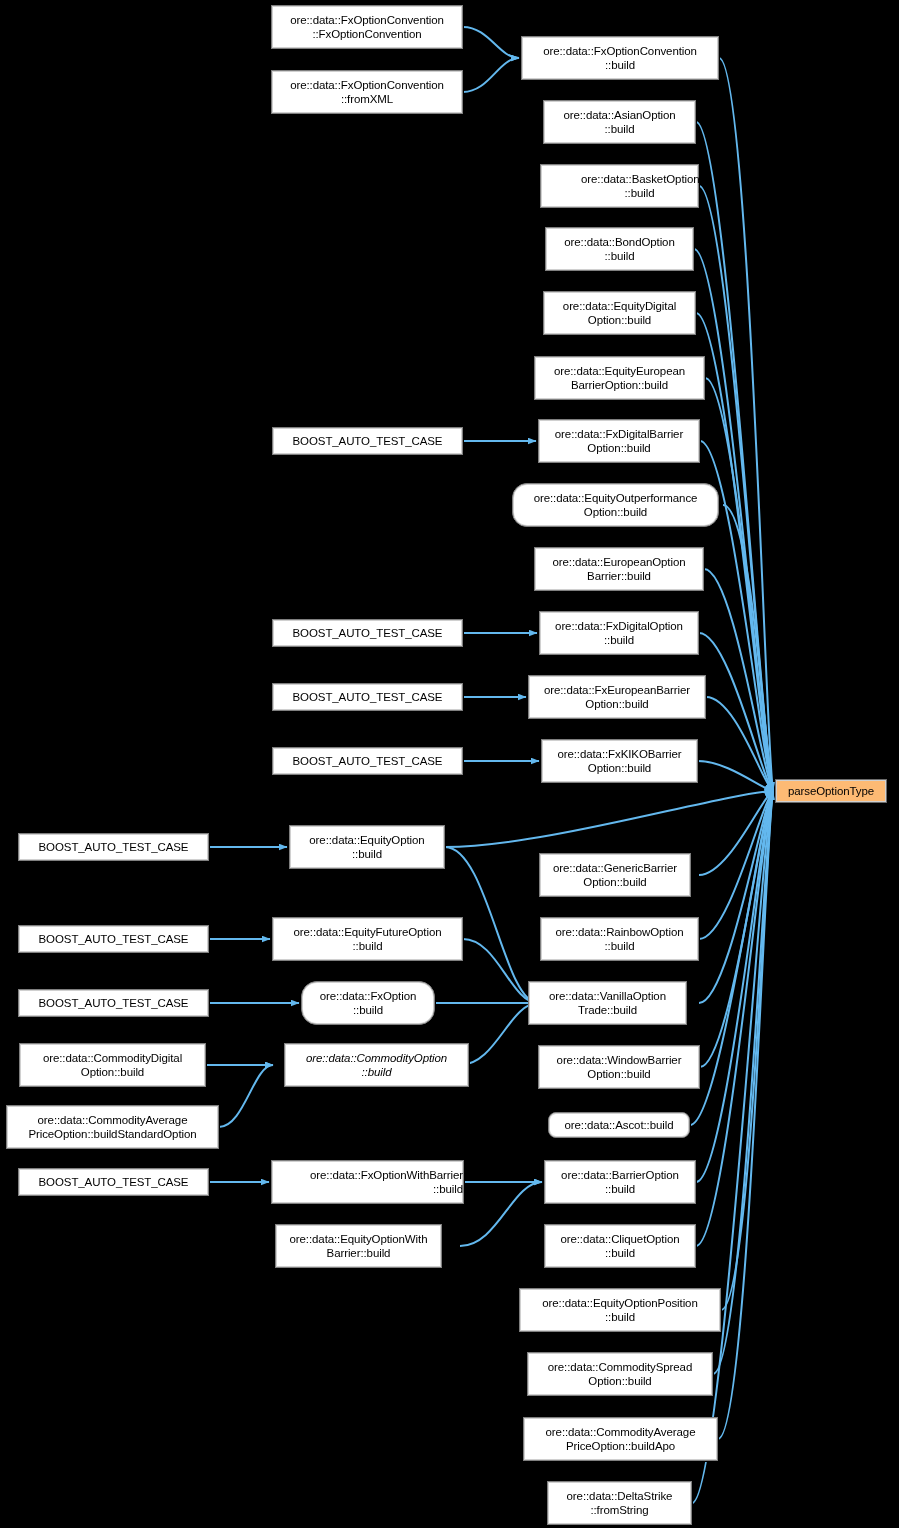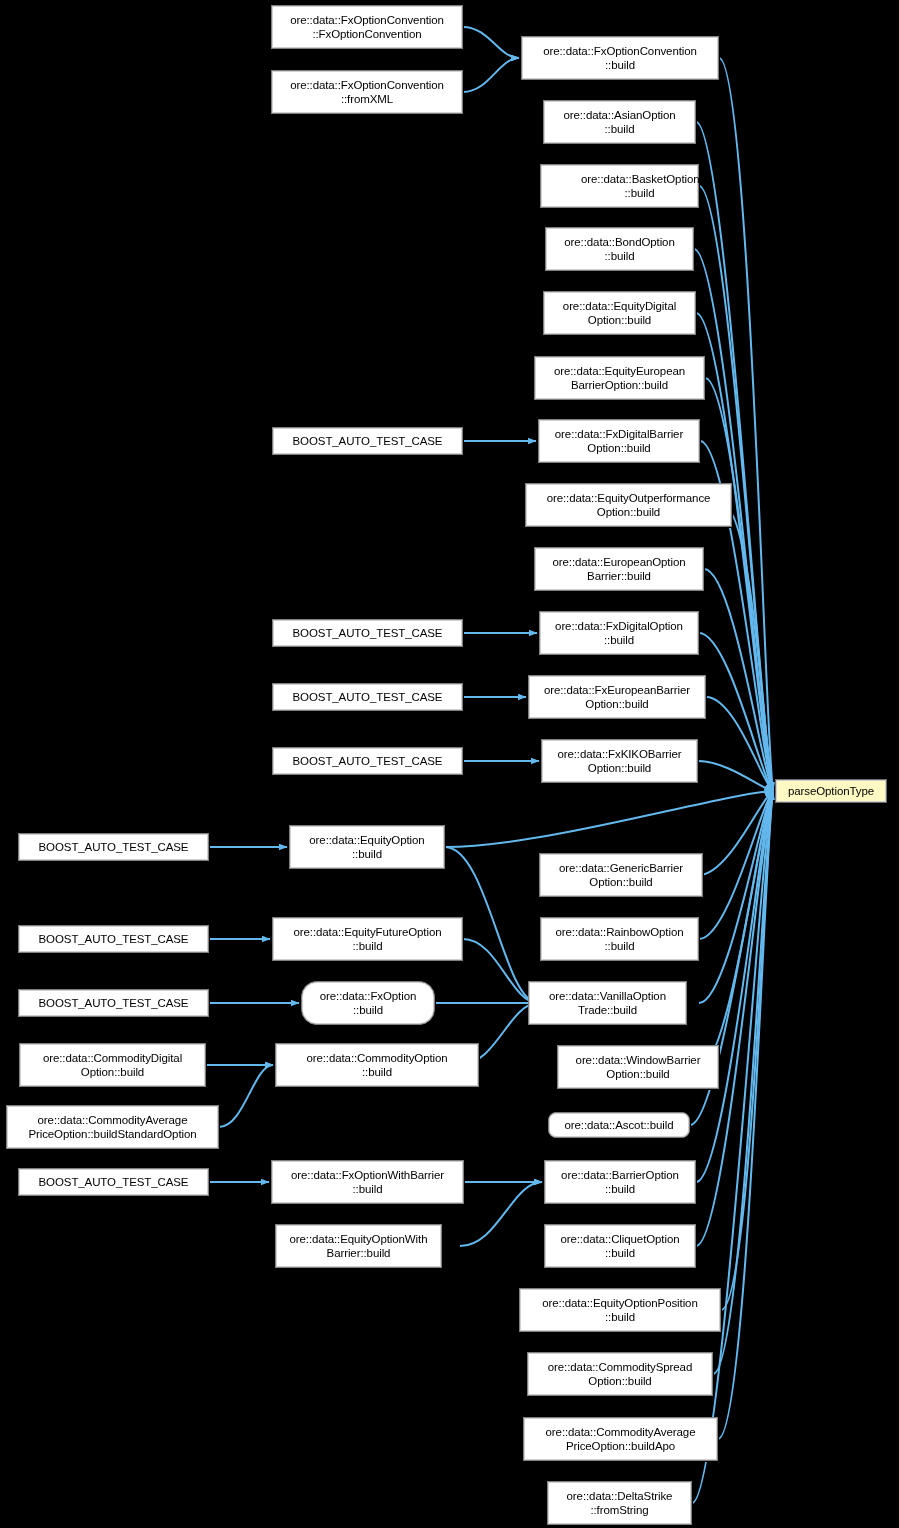--- a/index.html
+++ b/index.html
@@ -14,21 +14,21 @@
     box-shadow:1px 1px 0 0 #000, 0 0 0 1px #d0d0d0 inset;
     display:flex;align-items:center;justify-content:center;
     text-align:center;
     color:#000;
     font-size:11.5px;
     line-height:1.22;
     letter-spacing:-0.1px;
     white-space:pre-line;
   }
   .node.target{
-    background:#fef9c3;
+    background:#fdba74;
     border:1px solid #6b6b6b;
   }
   .node span{display:block;width:100%;}
 </style>
 </head>
 <body>
 
 <div id="canvas">
   <svg id="edges" xmlns="http://www.w3.org/2000/svg">
     <defs>
@@ -94,60 +94,60 @@
 ::build</span></div>
       <div class="node" style="left: 545px; top: 227px; width: 149px; height: 44px;"><span>ore::data::BondOption
 ::build</span></div>
       <div class="node" style="left: 543px; top: 291px; width: 153px; height: 44px;"><span>ore::data::EquityDigital
 Option::build</span></div>
       <div class="node" style="left: 534px; top: 356px; width: 171px; height: 44px;"><span>ore::data::EquityEuropean
 BarrierOption::build</span></div>
       <div class="node" style="left: 272px; top: 427px; width: 191px; height: 28px;"><span>BOOST_AUTO_TEST_CASE</span></div>
       <div class="node" style="left: 538px; top: 419px; width: 162px; height: 44px;"><span>ore::data::FxDigitalBarrier
 Option::build</span></div>
-      <div class="node" style="left: 525px; top: 483px; width: 207px; height: 44px;"><span>ore::data::EquityOutperformance
+      <div class="node" style="left: 512px; top: 483px; width: 207px; height: 44px; border-radius: 15px;"><span>ore::data::EquityOutperformance
 Option::build</span></div>
       <div class="node" style="left: 534px; top: 547px; width: 170px; height: 44px;"><span>ore::data::EuropeanOption
 Barrier::build</span></div>
       <div class="node" style="left: 272px; top: 619px; width: 191px; height: 28px;"><span>BOOST_AUTO_TEST_CASE</span></div>
       <div class="node" style="left: 539px; top: 611px; width: 160px; height: 44px;"><span>ore::data::FxDigitalOption
 ::build</span></div>
       <div class="node" style="left: 272px; top: 683px; width: 191px; height: 28px;"><span>BOOST_AUTO_TEST_CASE</span></div>
       <div class="node" style="left: 528px; top: 675px; width: 178px; height: 44px;"><span>ore::data::FxEuropeanBarrier
 Option::build</span></div>
       <div class="node" style="left: 272px; top: 747px; width: 191px; height: 28px;"><span>BOOST_AUTO_TEST_CASE</span></div>
       <div class="node" style="left: 541px; top: 739px; width: 157px; height: 44px;"><span>ore::data::FxKIKOBarrier
 Option::build</span></div>
       <div class="node target" style="left: 775px; top: 779px; width: 112px; height: 24px;"><span>parseOptionType</span></div>
       <div class="node" style="left: 18px; top: 833px; width: 191px; height: 28px;"><span>BOOST_AUTO_TEST_CASE</span></div>
       <div class="node" style="left: 289px; top: 825px; width: 156px; height: 44px;"><span>ore::data::EquityOption
 ::build</span></div>
-      <div class="node" style="left: 539px; top: 853px; width: 164px; height: 44px;"><span>ore::data::GenericBarrier
+      <div class="node" style="left: 539px; top: 853px; width: 152px; height: 44px;"><span>ore::data::GenericBarrier
 Option::build</span></div>
       <div class="node" style="left: 18px; top: 925px; width: 191px; height: 28px;"><span>BOOST_AUTO_TEST_CASE</span></div>
       <div class="node" style="left: 272px; top: 917px; width: 191px; height: 44px;"><span>ore::data::EquityFutureOption
 ::build</span></div>
       <div class="node" style="left: 540px; top: 917px; width: 159px; height: 44px;"><span>ore::data::RainbowOption
 ::build</span></div>
       <div class="node" style="left: 18px; top: 989px; width: 191px; height: 28px;"><span>BOOST_AUTO_TEST_CASE</span></div>
       <div class="node" style="left: 301px; top: 981px; width: 134px; height: 44px; border-radius: 16px;"><span>ore::data::FxOption
 ::build</span></div>
       <div class="node" style="left: 528px; top: 981px; width: 159px; height: 44px;"><span>ore::data::VanillaOption
 Trade::build</span></div>
       <div class="node" style="left: 19px; top: 1043px; width: 187px; height: 44px;"><span>ore::data::CommodityDigital
 Option::build</span></div>
-      <div class="node" style="left: 275px; top: 1043px; width: 204px; height: 44px;"><span>ore::data::CommodityOption
+      <div class="node" style="left: 284px; top: 1043px; width: 185px; height: 44px; font-style: italic;"><span>ore::data::CommodityOption
 ::build</span></div>
-      <div class="node" style="left: 538px; top: 1045px; width: 162px; height: 44px; margin-left: 19px;"><span>ore::data::WindowBarrier
+      <div class="node" style="left: 538px; top: 1045px; width: 162px; height: 44px;"><span>ore::data::WindowBarrier
 Option::build</span></div>
       <div class="node" style="left: 6px; top: 1105px; width: 213px; height: 44px;"><span>ore::data::CommodityAverage
 PriceOption::buildStandardOption</span></div>
       <div class="node" style="left: 548px; top: 1112px; width: 142px; height: 26px; border-radius: 8px;"><span>ore::data::Ascot::build</span></div>
       <div class="node" style="left: 18px; top: 1168px; width: 191px; height: 28px;"><span>BOOST_AUTO_TEST_CASE</span></div>
-      <div class="node" style="left: 271px; top: 1160px; width: 193px; height: 44px;"><span>ore::data::FxOptionWithBarrier
+      <div class="node" style="left: 271px; top: 1160px; width: 193px; height: 44px; text-align: right;"><span>ore::data::FxOptionWithBarrier
 ::build</span></div>
       <div class="node" style="left: 544px; top: 1160px; width: 152px; height: 44px;"><span>ore::data::BarrierOption
 ::build</span></div>
       <div class="node" style="left: 275px; top: 1224px; width: 167px; height: 44px;"><span>ore::data::EquityOptionWith
 Barrier::build</span></div>
       <div class="node" style="left: 544px; top: 1224px; width: 152px; height: 44px; justify-content: center;"><span>ore::data::CliquetOption
 ::build</span></div>
       <div class="node" style="left: 519px; top: 1288px; width: 202px; height: 44px;"><span>ore::data::EquityOptionPosition
 ::build</span></div>
       <div class="node" style="left: 527px; top: 1352px; width: 186px; height: 44px;"><span>ore::data::CommoditySpread

